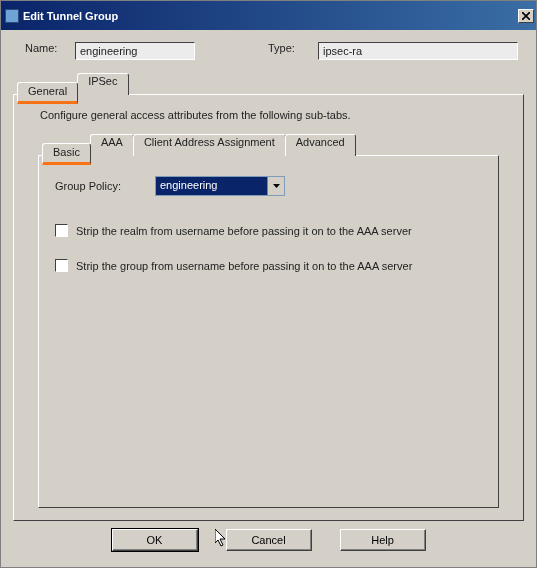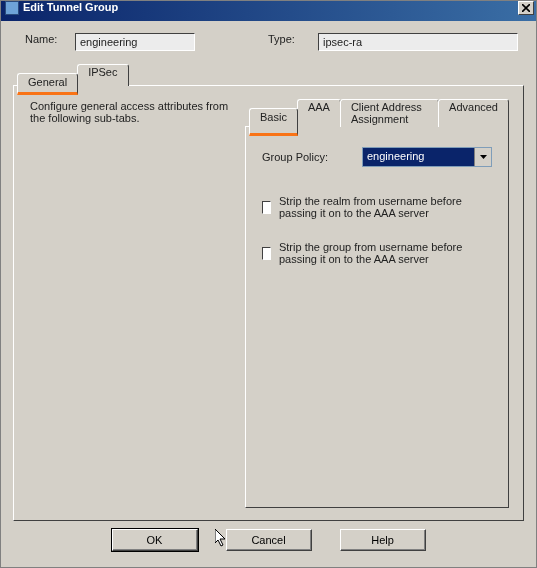--- a/index.html
+++ b/index.html
@@ -1,39 +1,39 @@
 <!DOCTYPE html>
 <html><head>
 <meta charset="utf-8">
 <style>
   html,body{margin:0;padding:0}
   body{font-family:Tahoma,Arial,sans-serif;font-size:11px;color:#222;background:#d4d0c8}
   .window{width:537px;height:568px;background:#d4d0c8;border:1px solid #808080;box-sizing:border-box;position:relative;display:flex;flex-direction:column}
   
-  .titlebar{height:20px;background:linear-gradient(90deg,#0a246a 0%,#3a6ea5 100%);color:#fff;display:flex;align-items:flex-start;padding:0 2px 0 4px;font-weight:bold;font-size:11px}
+  .titlebar{height:29px;background:linear-gradient(90deg,#0a246a 0%,#3a6ea5 100%);color:#fff;display:flex;align-items:center;padding:0 2px 0 4px;font-weight:bold;font-size:11px}
   .titlebar .ticon{width:14px;height:14px;background:#6ea3d8;border:1px solid #2a4b7c;margin-right:4px;box-sizing:border-box}
   .titlebar .title{flex:1}
   .titlebar .closebtn{width:16px;height:14px;background:#d4d0c8;border:1px solid #fff;border-right-color:#404040;border-bottom-color:#404040;box-sizing:border-box;display:flex;align-items:center;justify-content:center;font-family:Arial;font-size:11px;line-height:1;cursor:default}
   .titlebar .closebtn svg{display:block}
   
   .client{flex:1;padding:10px 12px 6px 12px;display:flex;flex-direction:column;box-sizing:border-box}
   .toprow{display:flex;align-items:flex-start;gap:8px;padding:2px 6px 12px 12px}
   .lbl{min-width:42px}
   .txtfield{height:18px;border:1px solid #808080;border-top-color:#404040;border-left-color:#404040;border-right-color:#fff;border-bottom-color:#fff;background:#ececec;padding:1px 4px;font:inherit;box-sizing:border-box;color:#222}
   .txtfield[readonly]{background:#ececec}
   .name-field{width:120px}
   .type-field{width:200px}
   .spacer{flex:1}
   
   .tabstrip{display:flex;position:relative;padding-left:4px;z-index:2}
   .tab{padding:2px 10px 3px 10px;border:1px solid #808080;border-bottom:none;border-top-left-radius:3px;border-top-right-radius:3px;background:#d4d0c8;border-left-color:#fff;border-top-color:#fff;border-right-color:#404040;margin-right:0;cursor:default;position:relative;top:1px}
   .tab + .tab{margin-left:-1px}
   .tab.active{background:#d4d0c8;z-index:3;padding-bottom:4px;top:10px;border-bottom:3px solid #f97316}
   .tab:not(.active){top:1px;padding-top:1px;padding-bottom:2px}
-  .tabpanel{border:1px solid #808080;border-left-color:#fff;border-top-color:#fff;border-right-color:#404040;border-bottom-color:#404040;margin-top:0;flex:1;padding:12px 14px;box-sizing:border-box;display:flex;flex-direction:row}
+  .tabpanel{border:1px solid #808080;border-left-color:#fff;border-top-color:#fff;border-right-color:#404040;border-bottom-color:#404040;margin-top:0;flex:1;padding:12px 24px;box-sizing:border-box;display:flex;flex-direction:column}
   .desc{margin:2px 0 12px 2px}
   
   .inner-wrap{display:flex;flex-direction:column;flex:1}
   .innerpanel{border:1px solid #808080;border-left-color:#fff;border-top-color:#fff;border-right-color:#404040;border-bottom-color:#404040;flex:1;padding:20px 16px;box-sizing:border-box}
   .form-row{display:flex;align-items:center;margin-bottom:28px}
   .form-row .flabel{width:100px}
   .combo{display:flex;width:130px;height:20px;border:1px solid #7f9db9;box-sizing:border-box;background:#fff}
   .combo .selected{flex:1;background:#0a246a;color:#fff;padding:2px 4px;font:inherit}
   .combo .arrow{width:16px;background:#d4d0c8;border-left:1px solid #808080;display:flex;align-items:center;justify-content:center}
   .chk-row{display:flex;align-items:center;margin:0 0 22px 0}

